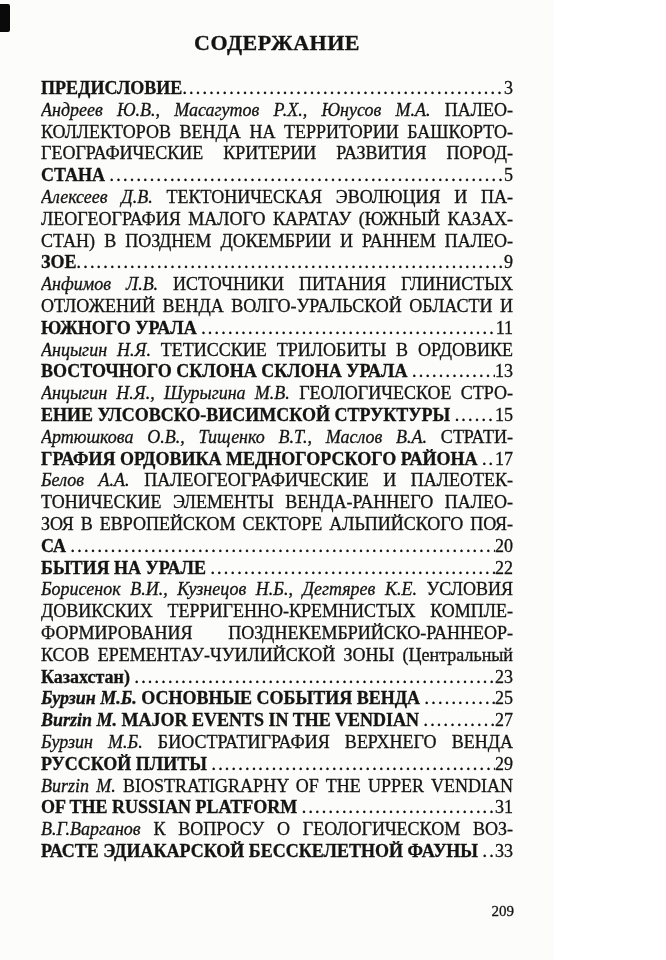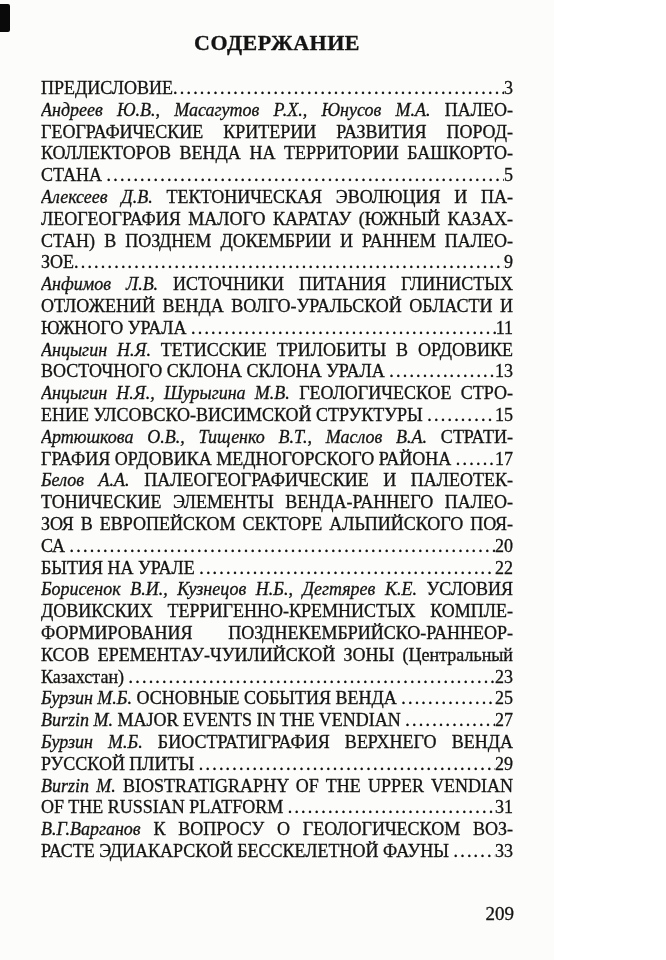--- a/index.html
+++ b/index.html
@@ -35,57 +35,57 @@
     overflow:hidden;
   }
   .jl{
     text-align:justify;
     text-align-last:justify;
   }
   .leader{
     display:flex;
     align-items:baseline;
   }
-  .leader .txt{white-space:pre;flex:none;}
+  .leader .txt{white-space:pre;flex:none;font-weight:bold;}
   .it{font-style:italic;}
   .dots{
     flex:1 1 auto;
     overflow:hidden;
     white-space:nowrap;
     letter-spacing:2.2px;
   }
   .dots::after{
     content:"..........................................................................................................................................................";
   }
   .pg{flex:none;}
   .folio{
     position:absolute;
     top:903px;right:40px;
-    font-size:19px;
+    font-size:15px;
     -webkit-text-stroke:.3px currentColor;
   }
 </style>
 </head>
 <body>
 
 <div class="page" style="--paper: #fcfcfa; --ink: #141414;">
   <div class="scan-artifact"></div>
   <div class="title">СОДЕРЖАНИЕ</div>
   <div class="toc">
       <div>
         <div class="toc-line leader">
           <span class="txt">ПРЕДИСЛОВИЕ</span>
           <span class="dots"></span>
           <span class="pg">3</span>
         </div>
       </div>
       <div>
         <div class="toc-line jl"><span class="txt it">Андреев Ю.В., Масагутов Р.Х., Юнусов М.А.</span><span class="txt"> ПАЛЕО-</span></div>
+        <div class="toc-line jl"><span class="txt">КОЛЛЕКТОРОВ ВЕНДА НА ТЕРРИТОРИИ БАШКОРТО-</span></div>
         <div class="toc-line jl"><span class="txt">ГЕОГРАФИЧЕСКИЕ КРИТЕРИИ РАЗВИТИЯ ПОРОД-</span></div>
-        <div class="toc-line jl"><span class="txt">КОЛЛЕКТОРОВ ВЕНДА НА ТЕРРИТОРИИ БАШКОРТО-</span></div>
         <div class="toc-line leader">
           <span class="txt">СТАНА </span>
           <span class="dots"></span>
           <span class="pg">5</span>
         </div>
       </div>
       <div>
         <div class="toc-line jl"><span class="txt it">Алексеев Д.В.</span><span class="txt"> ТЕКТОНИЧЕСКАЯ ЭВОЛЮЦИЯ И ПА-</span></div>
         <div class="toc-line jl"><span class="txt">ЛЕОГЕОГРАФИЯ МАЛОГО КАРАТАУ (ЮЖНЫЙ КАЗАХ-</span></div>
         <div class="toc-line jl"><span class="txt">СТАН) В ПОЗДНЕМ ДОКЕМБРИИ И РАННЕМ ПАЛЕО-</span></div>

